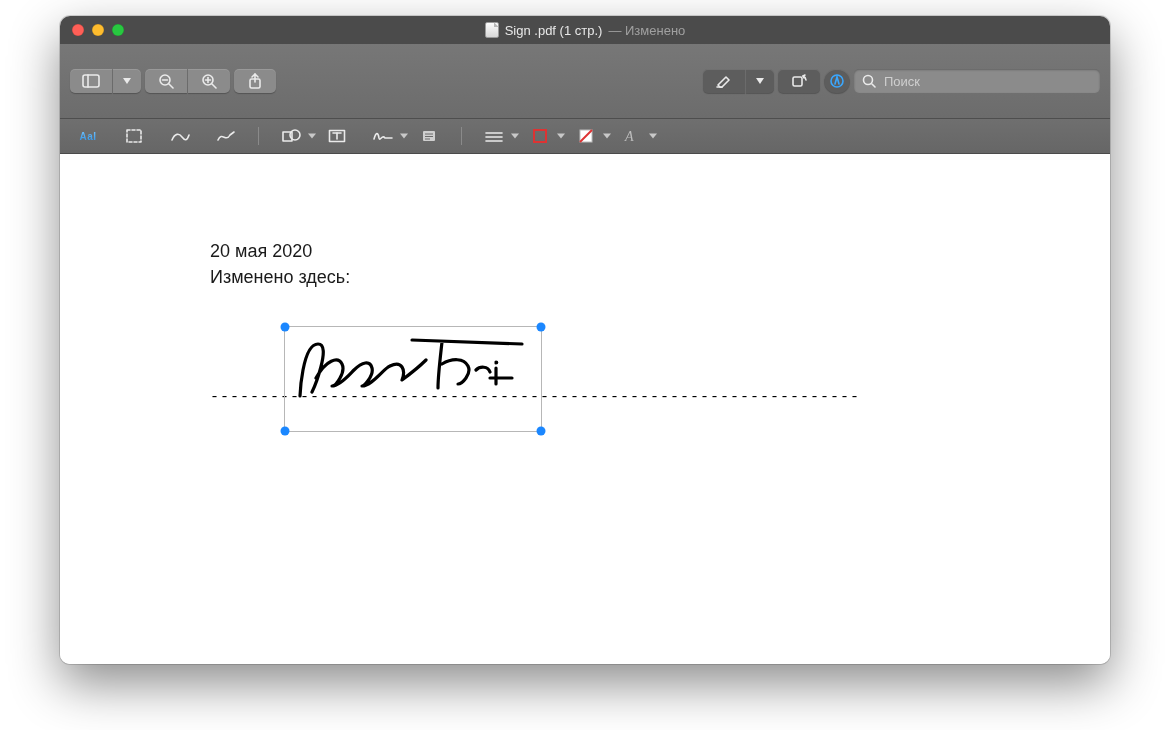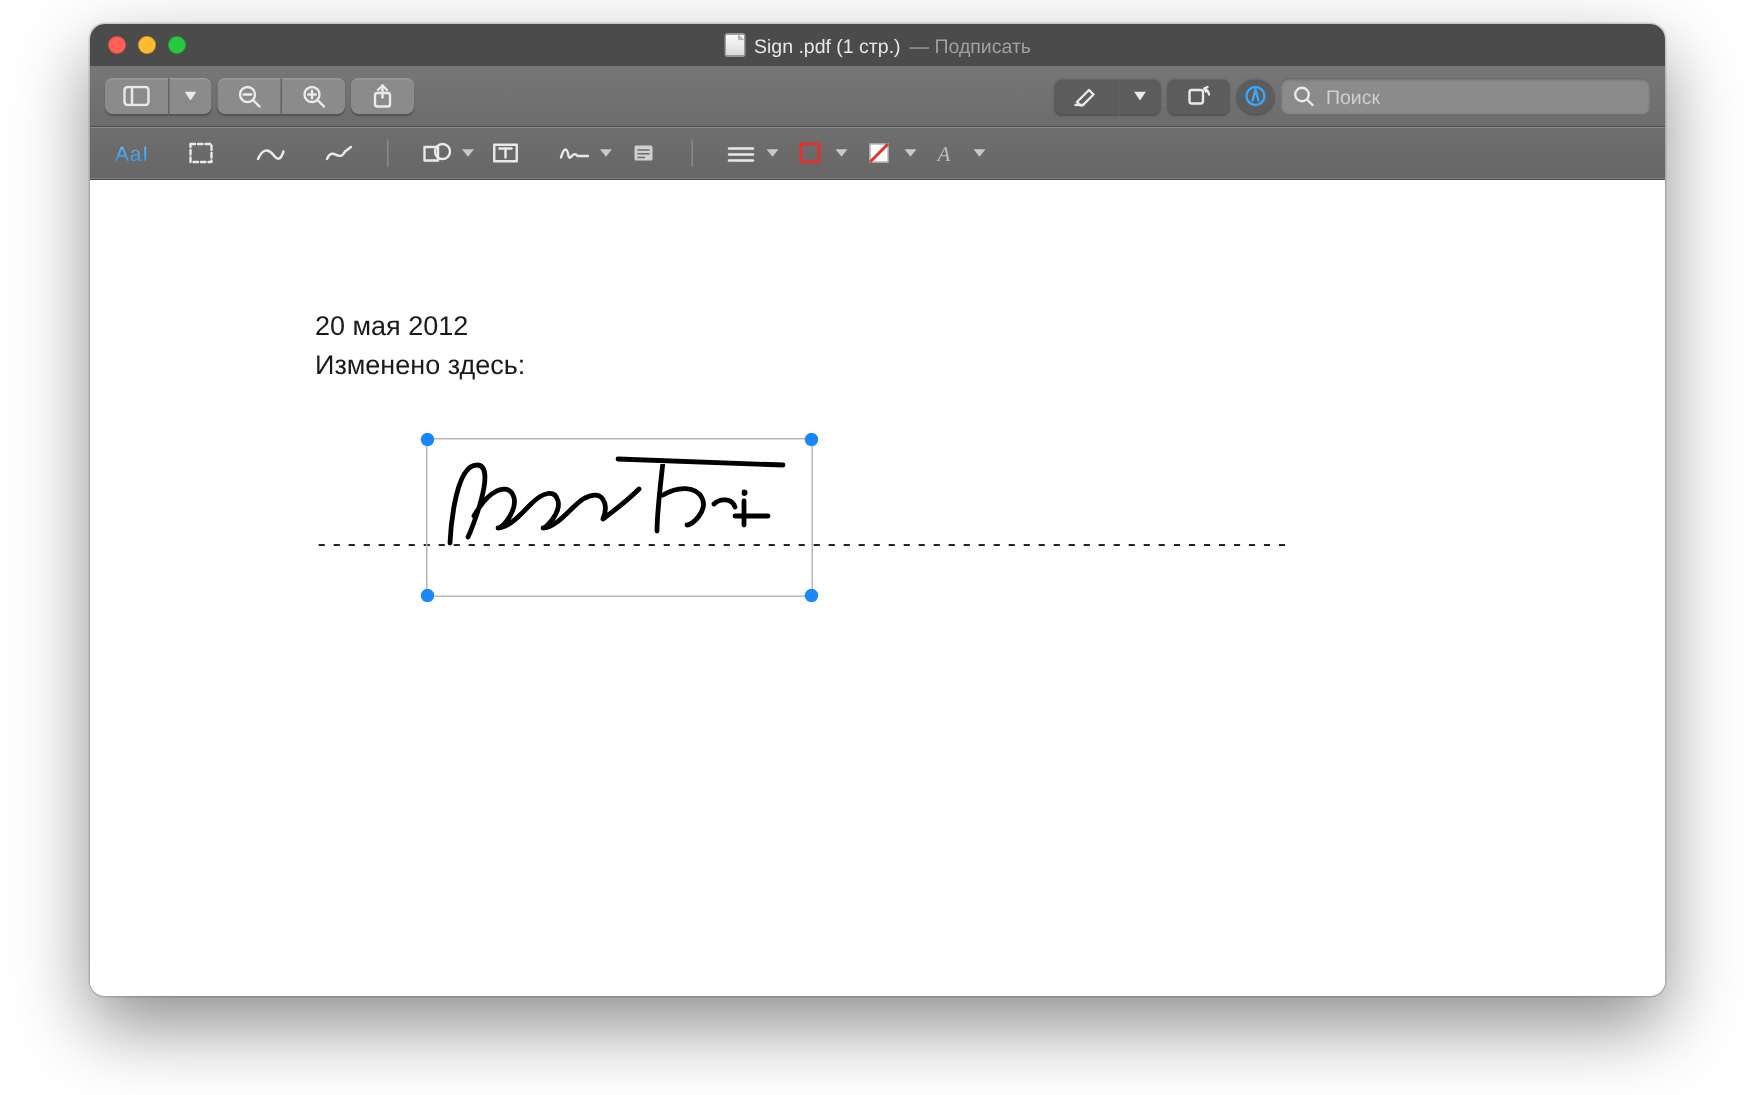--- a/index.html
+++ b/index.html
@@ -69,21 +69,21 @@
     clip-path: polygon(0 0,100% 100%,0 100%);
   }
 
   
   .toolbar {
     height: 40px;
     background: linear-gradient(#777777,#6c6c6c);
     border-bottom: 1px solid #4e4e4e;
     display: flex;
     align-items: center;
-    padding: 0 10px;
+    padding: 17px 10px;
     gap: 4px;
     flex: 0 0 auto;
   }
   .tb-btn {
     height: 24px;
     min-width: 30px;
     padding: 0 6px;
     border-radius: 5px;
     background: #8b8b8b;
     box-shadow: inset 0 1px 0 rgba(255,255,255,0.12), 0 1px 1px rgba(0,0,0,0.25);
@@ -129,21 +129,21 @@
     position:relative;
   }
   .mk.with-caret::after{
     content:""; position:absolute; right:-11px; top:50%;
     width:0;height:0; border-left:4px solid transparent;
     border-right:4px solid transparent; border-top:5px solid #c8c8c8;
     transform:translateY(-50%);
   }
   .mk-sep { width:1px; height:18px; background:#8a8a8a; }
   .aa-label{
-    font-weight:400; font-size:14px; letter-spacing:0.5px;
+    font-weight:700; font-size:10px; letter-spacing:0.5px;
     background:linear-gradient(#6fc2ff,#2f8fe0);
     -webkit-background-clip:text; background-clip:text; color:transparent;
   }
 
   
   .canvas {
     flex:1 1 auto;
     background:#ffffff;
     position:relative;
     overflow:hidden;
@@ -188,21 +188,21 @@
 
   <div class="titlebar">
     <div class="traffic">
       <div class="dot red"></div>
       <div class="dot yellow"></div>
       <div class="dot green"></div>
     </div>
     <div class="title-center">
       <span class="doc-glyph"></span>
       <span class="title-main">Sign .pdf (1 стр.)</span>
-      <span class="title-sub">— Подписать</span>
+      <span class="title-sub">— Изменено</span>
     </div>
   </div>
 
   <div class="toolbar">
     <div class="tb-seg">
       <div class="tb-btn">
         <svg width="18" height="14">
             <rect class="ic" x="1" y="1" width="16" height="12" rx="2"></rect>
             <line class="ic" x1="6" y1="1" x2="6" y2="13"></line>
           </svg>
@@ -349,21 +349,21 @@
     </div>
     <div class="mk with-caret">
       <svg width="18" height="16">
           <text x="2" y="13" font-size="14" font-style="italic" fill="#bdbdbd" font-family="Georgia,serif">A</text>
         </svg>
     </div>
   </div>
 
   <div class="canvas">
     <div class="page-text">
-      <div>20 мая 2012</div>
+      <div>20 мая 2020</div>
       <div>Изменено здесь:</div>
     </div>
 
     <div class="sig-line">-----------------------------------------------------------------</div>
 
     <div class="sel-box">
       <div class="handle h-tl"></div>
       <div class="handle h-tr"></div>
       <div class="handle h-bl"></div>
       <div class="handle h-br"></div>

